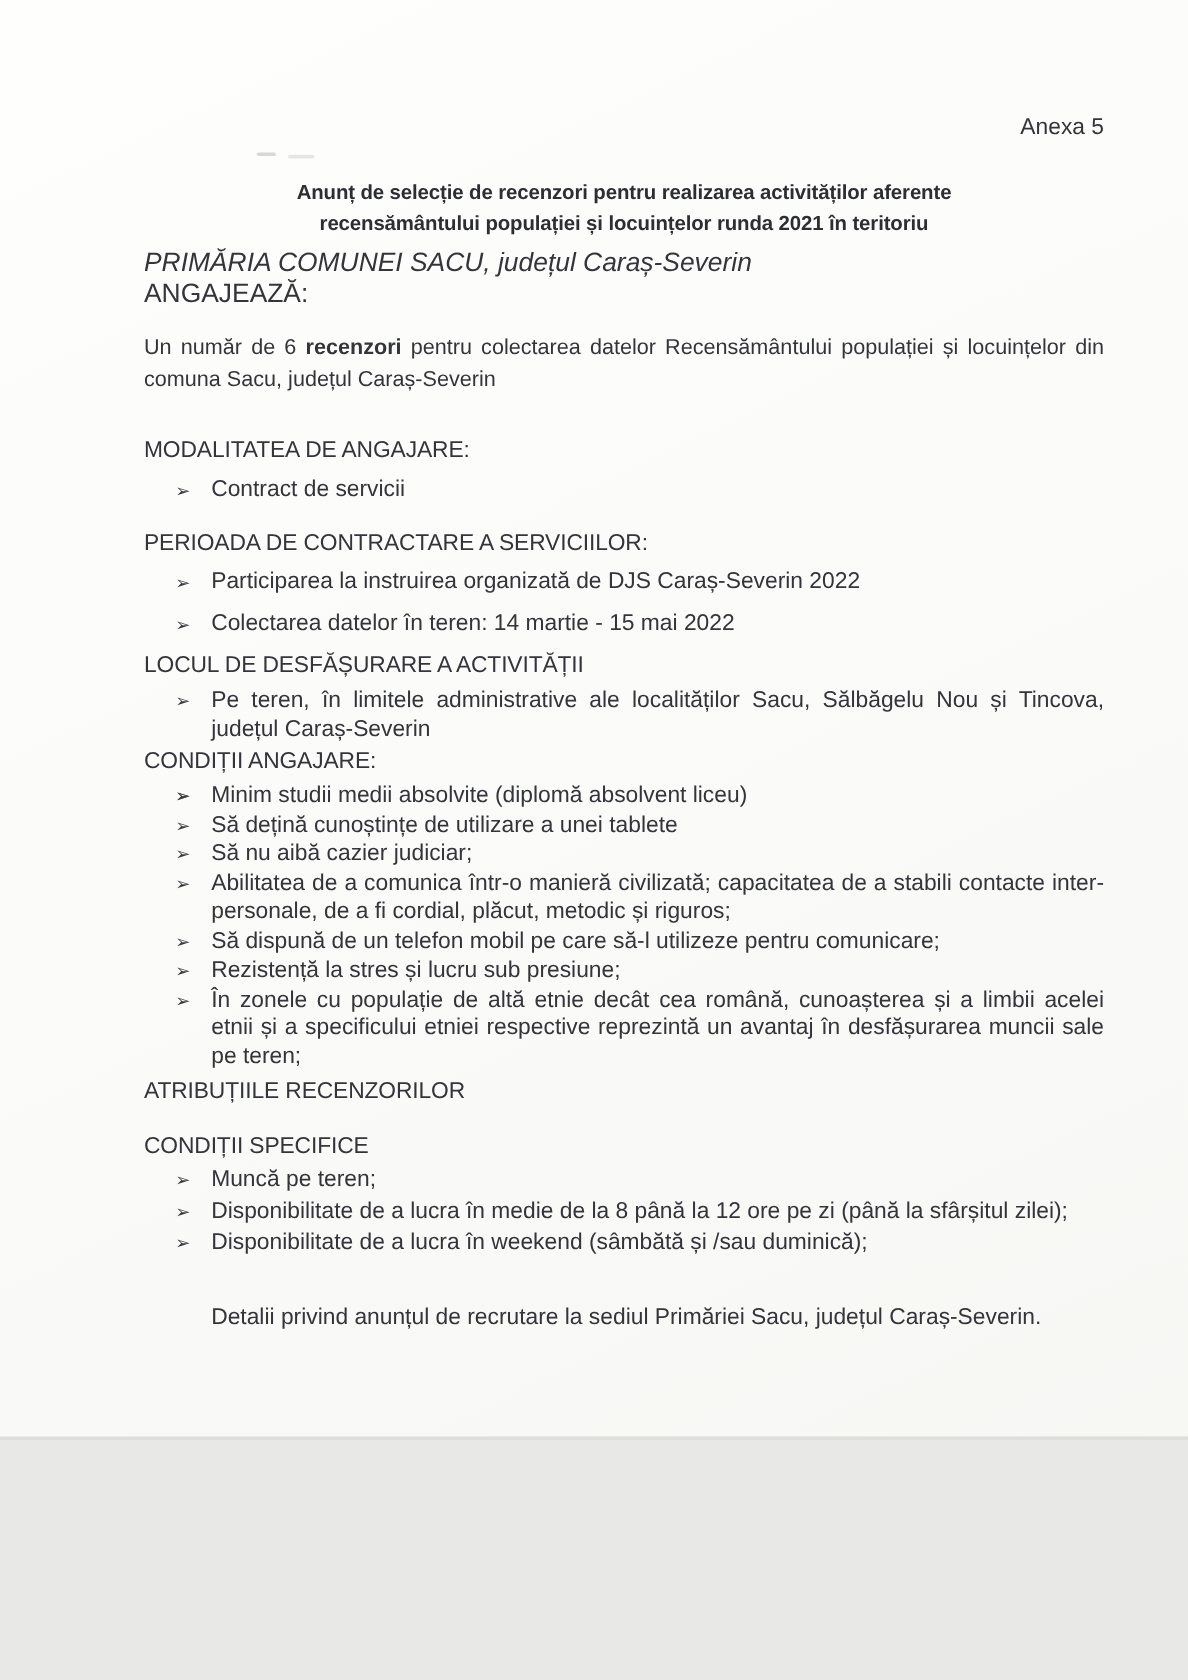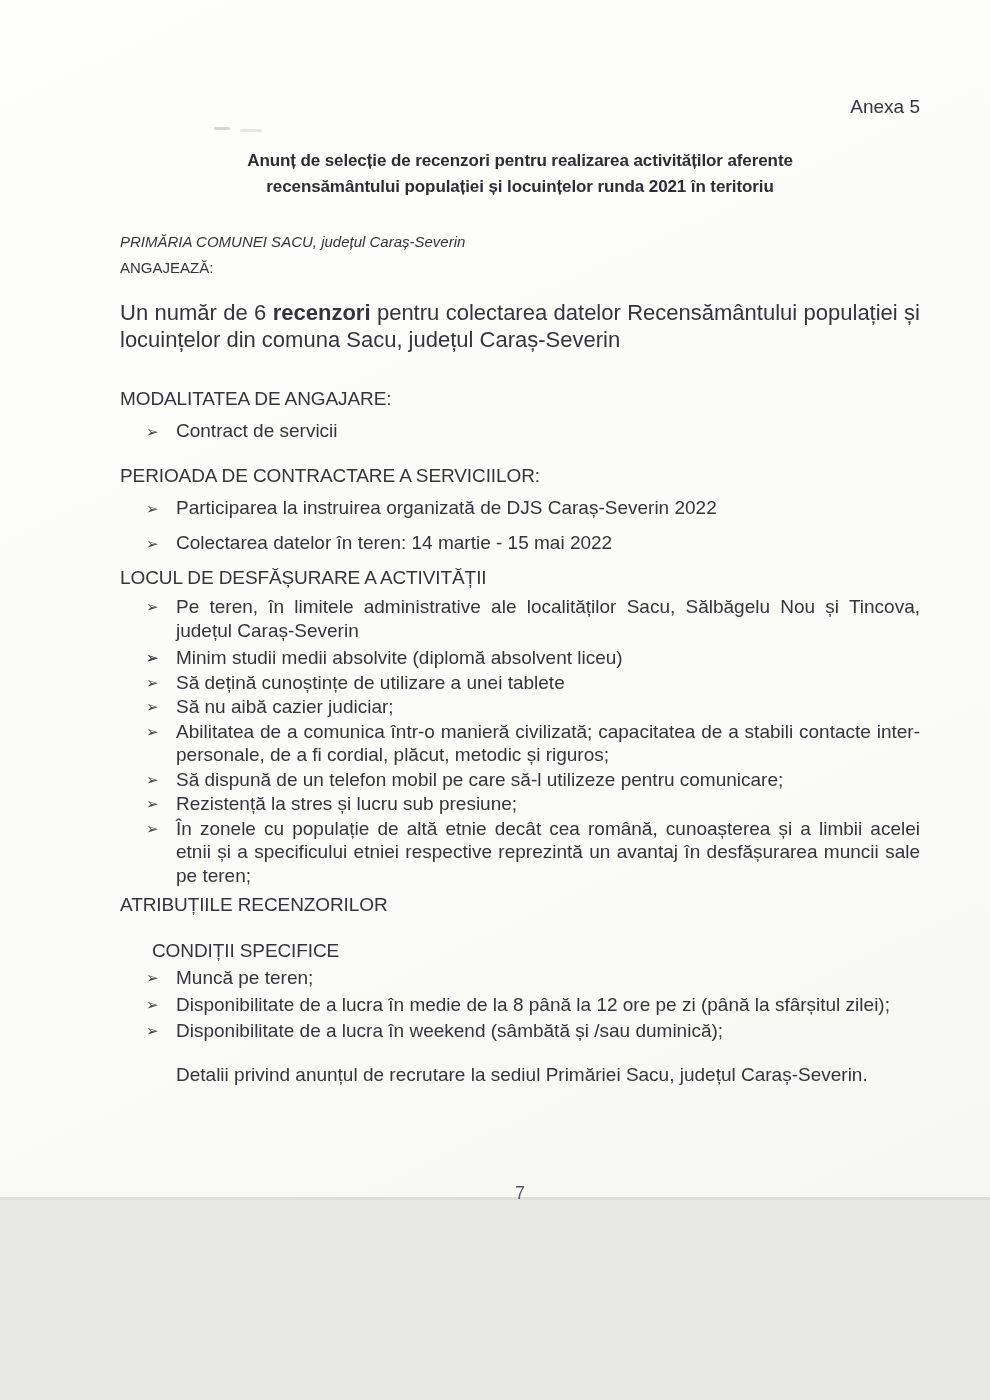--- a/index.html
+++ b/index.html
@@ -29,64 +29,64 @@
   .title {
     margin-top: 29px;
     text-align: center;
     font-weight: bold;
     font-size: 17px;
     line-height: 26px;
     color: #2d2d35;
     letter-spacing: -0.1px;
   }
   .employer {
-    margin-top: 29px;
-    font-size: 15px;
+    margin-top: 6px;
+    font-size: 22px;
     line-height: 26px;
   }
   .employer .name { font-style: italic; }
   .intro {
     margin-top: 18px;
-    font-size: 22px;
+    font-size: 18px;
     line-height: 27px;
     text-align: justify;
   }
   .intro .b { font-weight: bold; }
   .heading {
     font-size: 19px;
     line-height: 24px;
     letter-spacing: -0.1px;
   }
   .mt-modalitatea { margin-top: 34px; }
   .mt-perioada   { margin-top: 21px; }
   .mt-locul      { margin-top: 0; }
   .mt-conditii   { margin-top: 4px;  }
   .mt-atributiile{ margin-top: 6px; }
-  .mt-specifice  { margin-top: 22px; margin-left: 32px; }
+  .mt-specifice  { margin-top: 22px; }
   .list { margin-top: 8px; }
   .list-tight { margin-top: 5px; }
   .bullet {
     position: relative;
     padding-left: 56px;
     font-size: 19px;
     line-height: 24px;
     text-align: justify;
   }
   .list-tight .bullet { line-height: 23.5px; margin-bottom: 1px; }
   .list-loose .bullet { margin-bottom: 11px; }
   .list-mid .bullet   { margin-bottom: 3px; }
   .bullet .arrow {
     position: absolute;
     left: 26px; top: 1px;
     font-family: "DejaVu Sans", sans-serif;
     font-size: 15px;
     color: #3a3a42;
   }
   .closing {
-    margin-top: 19px;
+    margin-top: 37px;
     padding-left: 56px;
     font-size: 19px;
     line-height: 25px;
     text-align: justify;
   }
   .page-number {
     margin-top: 96px;
     text-align: center;
     font-size: 17.5px;
     color: #55555c;
@@ -165,20 +165,21 @@
       <div class="heading mt-locul">LOCUL DE DESFĂȘURARE A ACTIVITĂȚII</div>
       <div class="list-tight">
         <div class="bullet">
           <span class="arrow">➢</span>
           <span>Pe teren, în limitele administrative ale localităților Sacu, Sălbăgelu Nou și Tincova, județul Caraș-Severin</span>
         </div>
       </div>
     </div>
 
     <div>
+      <div class="heading mt-conditii">CONDIȚII ANGAJARE:</div>
       <div class="list-tight" style="margin-top:4px;">
         <div class="bullet">
           <span class="arrow">➢</span>
         </div>
         <div class="bullet">
           <span class="arrow">➢</span>
           <span>Minim studii medii absolvite (diplomă absolvent liceu)</span>
         </div>
         <div class="bullet">
           <span class="arrow">➢</span>

